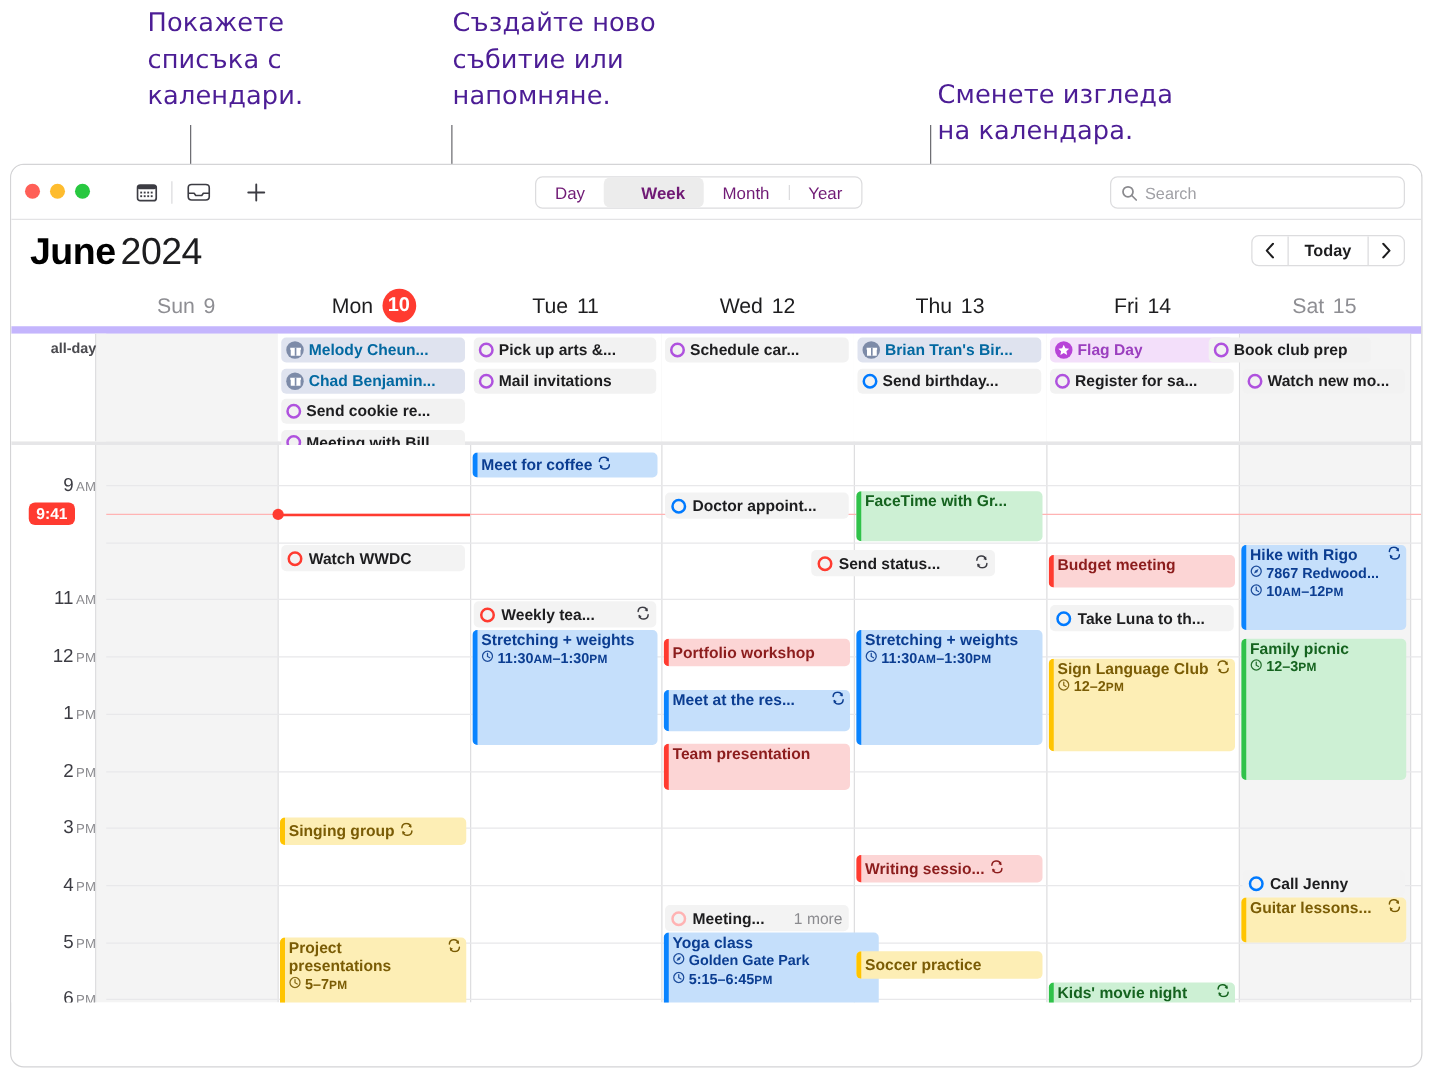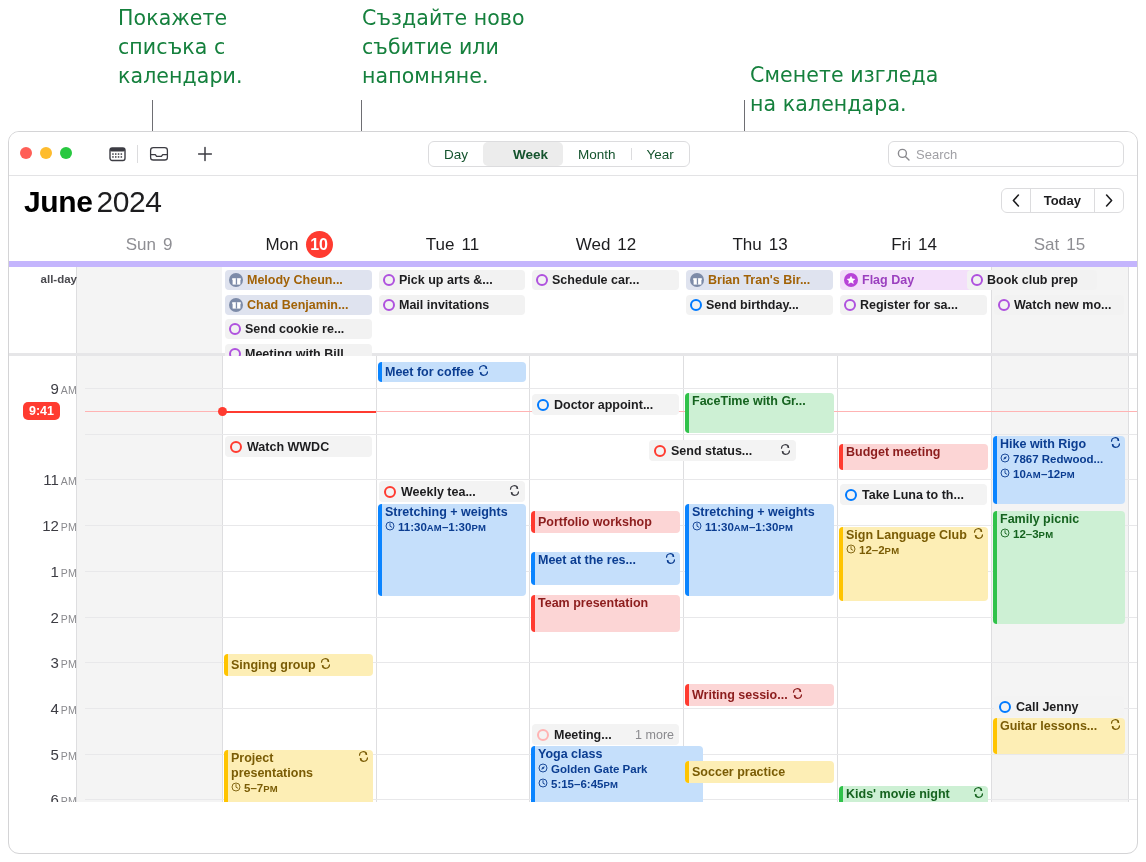--- a/index.html
+++ b/index.html
@@ -10,21 +10,21 @@
     overflow: hidden;
   }
   #root { position: relative; width: 1146px; height: 862px; }
 
   
   .callout {
     position: absolute;
     font-family: "DejaVu Sans", sans-serif;
     font-size: 20.5px;
     line-height: 29px;
-    color: #15803d;
+    color: #4c1d95;
     white-space: pre-line;
     letter-spacing: .1px;
   }
   .leader {
     position: absolute;
     border-left: 1.6px solid #6e6e73;
     border-bottom: 1.6px solid #6e6e73;
   }
 
   
@@ -66,21 +66,21 @@
     height: 26px;
     background: #ffffff;
     border: 1px solid #dcdcde;
     border-radius: 6px;
     display: flex;
     align-items: stretch;
     overflow: hidden;
   }
   .seg-btn {
     display: flex; align-items: center; justify-content: center;
-    font-size: 13.5px; color: #14532d;
+    font-size: 13.5px; color: #701a75;
     padding: 0 15px;
     position: relative;
   }
   .seg-btn.active { background: #ececec; font-weight: 700; border-radius: 5px; padding-left: 30px; }
   .seg-div { width: 1px; background: #dcdcde; margin: 6px 0; }
 
   .search {
     position: absolute; right: 13px; top: 9px;
     width: 236px; height: 26px;
     border: 1px solid #dcdcde;
@@ -160,21 +160,21 @@
     height: 20px;
     border-radius: 4px;
     display: flex; align-items: center;
     padding: 0 4px;
     font-size: 12.5px; font-weight: 700;
     overflow: hidden; white-space: nowrap;
     gap: 4px;
   }
   .pill .t { overflow: hidden; text-overflow: ellipsis; white-space: nowrap; }
   .pill.plain { background: #f2f2f2; color: #1d1d1f; }
-  .pill.bday  { background: #dfe3ef; color: #a16207; }
+  .pill.bday  { background: #dfe3ef; color: #0369a1; }
   .pill.flag  { background: #f3dffa; color: #9b3fbf; }
 
   .ring {
     width: 12px; height: 12px; border-radius: 50%;
     border: 2px solid currentColor; flex: 0 0 auto;
   }
   .ring.purple { color: #af52de; }
   .ring.blue   { color: #007aff; }
   .ring.red    { color: #ff3b30; }
   .ring.pink   { color: #ffb3b3; }

